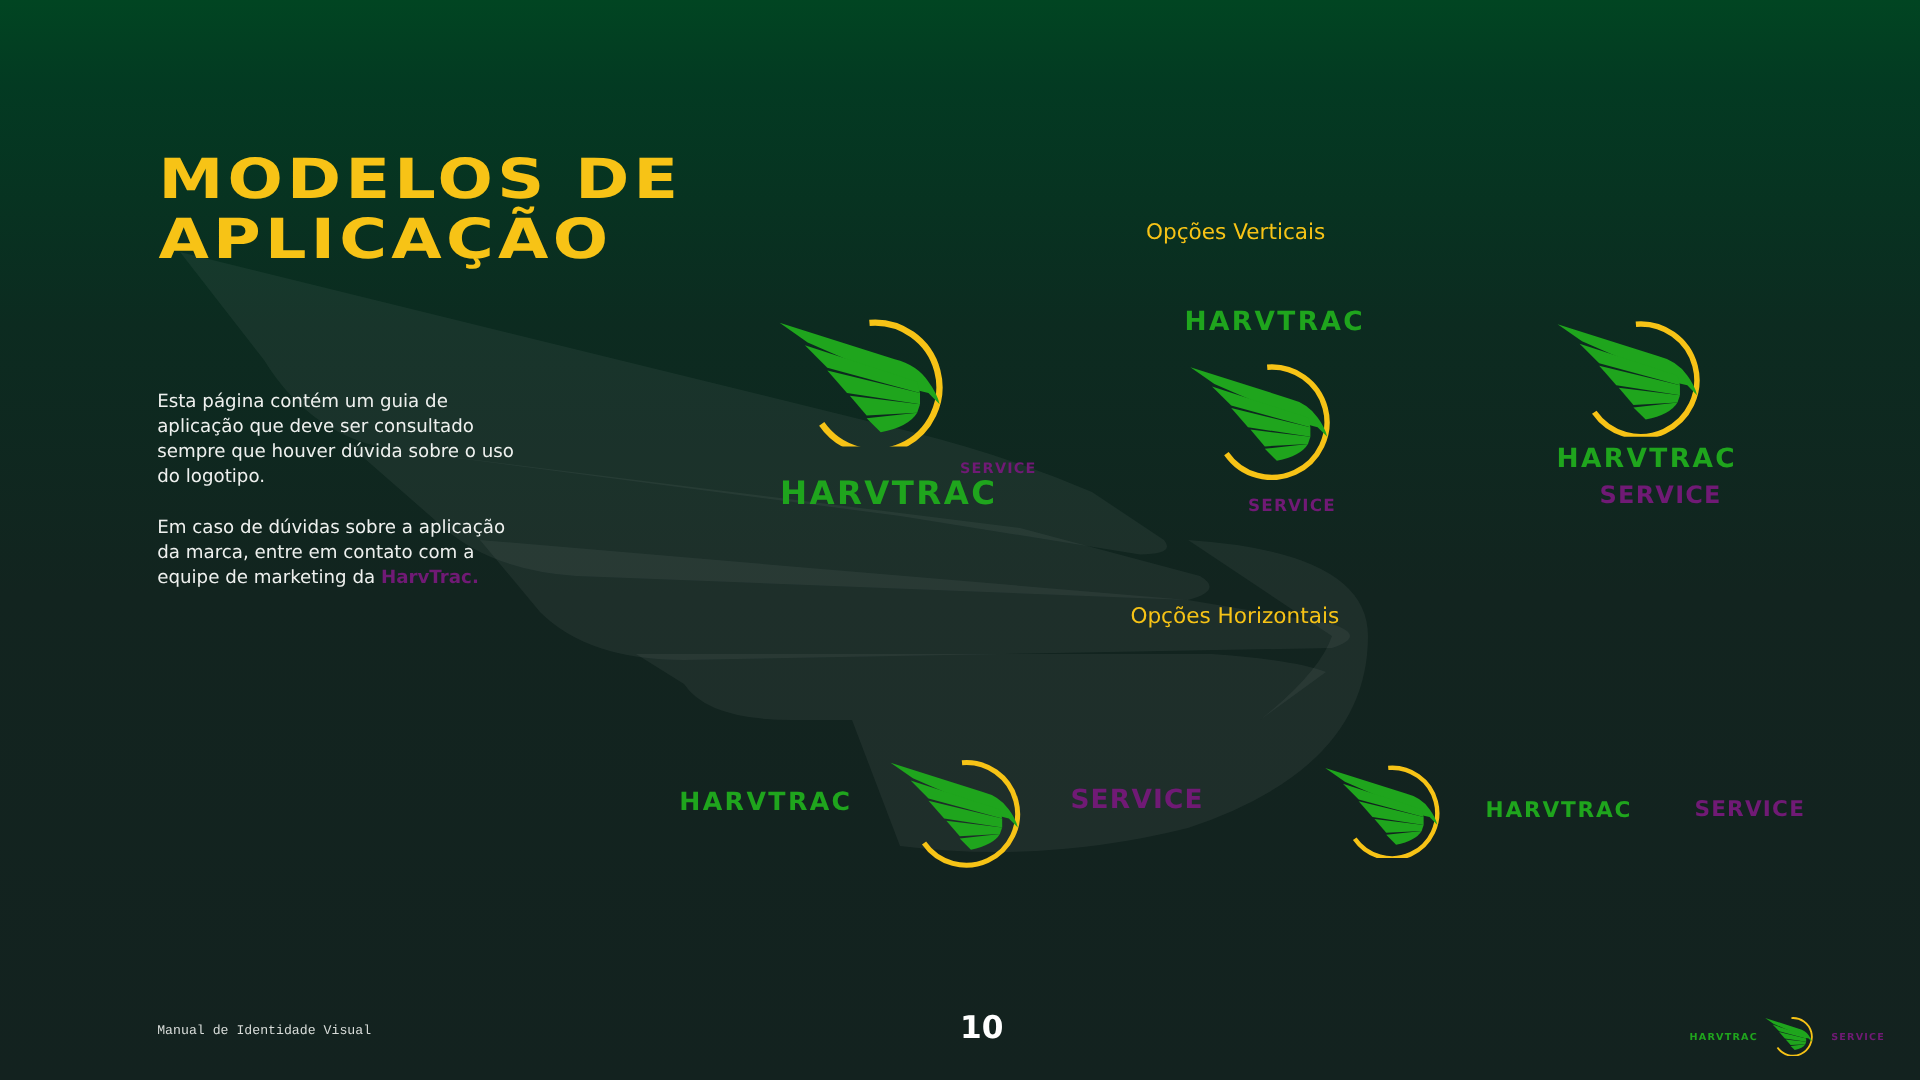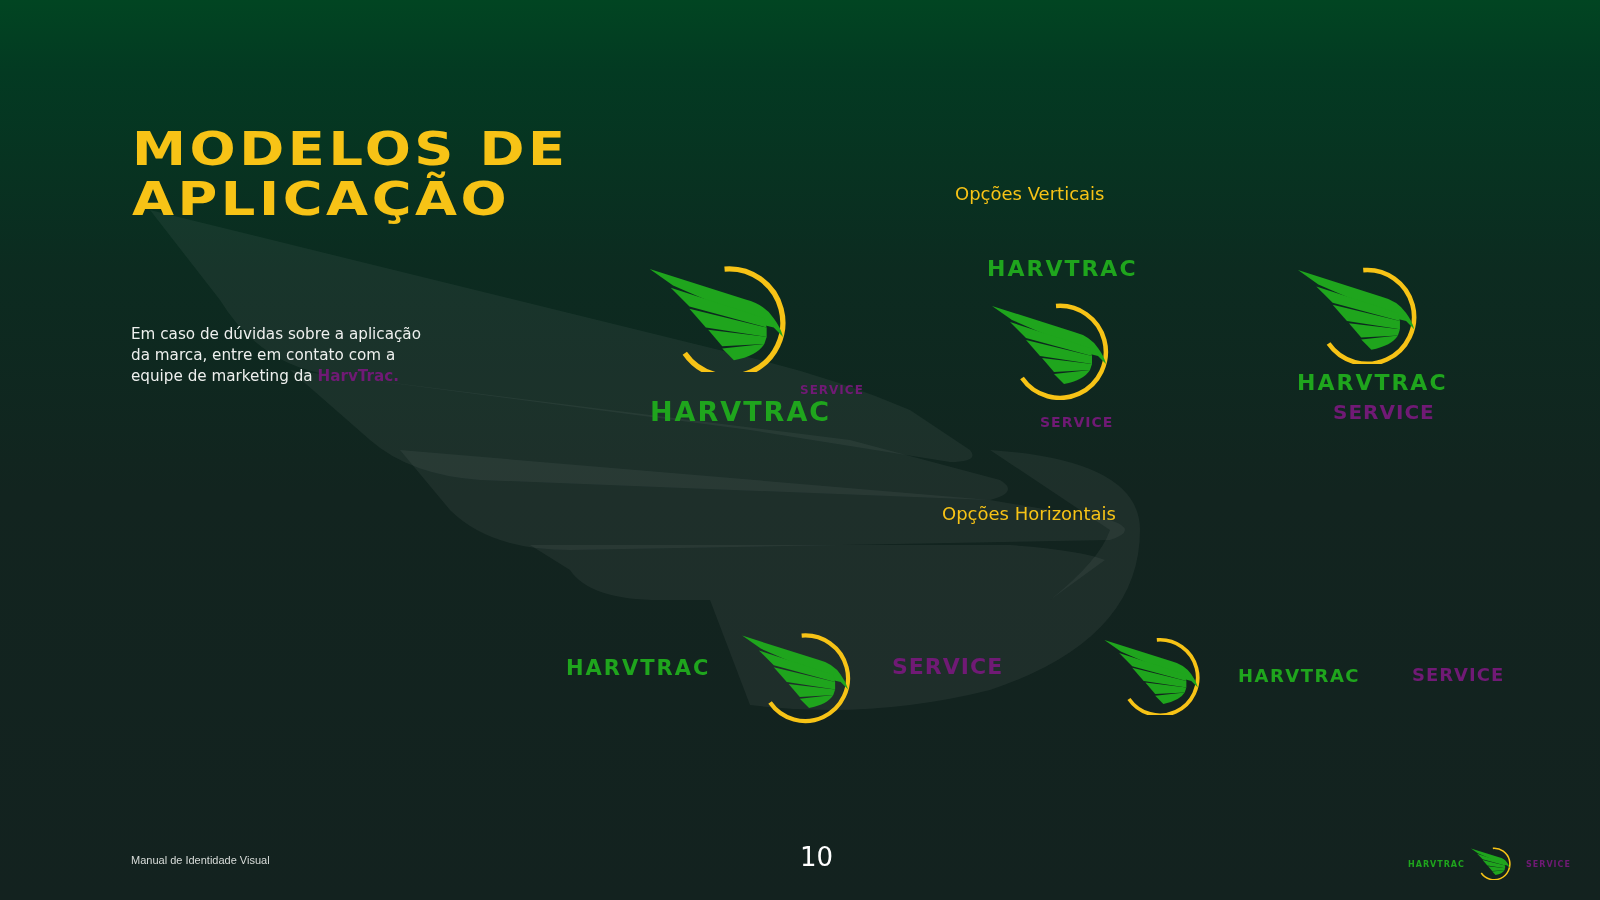--- a/index.html
+++ b/index.html
@@ -28,25 +28,25 @@
   }
   .logo { position: absolute; }
   .wordmark {
     position: absolute; font-family: "DejaVu Sans", sans-serif; font-weight: bold;
     white-space: nowrap; letter-spacing: 1px; text-transform: uppercase;
   }
   .wm-green { color: #1fa51d; }
   .wm-yellow { color: #701a75; }
   .footer-left {
     position: absolute; left: 131px; top: 854px; color: #d8dcd9;
-    font-family: Liberation Sans, sans-serif; font-size: 11px;
+    font-family: Liberation Mono, monospace; font-size: 11px;
   }
   .page-number {
     position: absolute; left: 800px; top: 842px; color: #ffffff;
-    font-family: "DejaVu Sans", sans-serif; font-weight: normal; font-size: 26px;
+    font-family: "DejaVu Sans", sans-serif; font-weight: bold; font-size: 26px;
   }
 </style>
 </head>
 <body>
 
 <svg class="bg-wing" viewBox="0 0 1020 520">
   <g fill="#ffffff" fill-opacity="0.05">
     <path d="M0 10 L610 160 Q690 180 760 210 L820 250 Q830 262 800 262 L600 230 L180 175 Q110 165 70 100 Z"></path>
     <path d="M140 170 L700 240 L850 280 Q870 292 840 300 L330 280 Q260 275 220 240 Z"></path>
     <path d="M250 250 L840 300 L960 320 Q990 330 960 340 L420 350 Q340 350 300 310 Z"></path>
@@ -54,20 +54,21 @@
     <path d="M840 250 Q990 260 990 330 Q990 440 840 490 Q720 520 600 505 L560 400 L900 400 Q950 360 960 330 Z"></path>
   </g>
 </svg>
 
 <div class="title">
   <div>Modelos de</div>
   <div>Aplicação</div>
 </div>
 
 <div class="body-text">
+  <p>Esta página contém um guia de aplicação que deve ser consultado sempre que houver dúvida sobre o uso do logotipo.</p>
   <p><span>Em caso de dúvidas sobre a aplicação da marca, entre em contato com a equipe de marketing da </span><span class="hl">HarvTrac.</span></p>
 </div>
 
 <div class="section-heading" style="left:955px; top:183px;">Opções Verticais</div>
 <div class="section-heading" style="left:942px; top:503px;text-align:right;">Opções Horizontais</div>
 
 <svg width="0" height="0" style="position:absolute">
   <defs>
     <g id="eagle">
       <path d="M62 6 A46 46 0 1 1 28 78" fill="none" stroke="#f7c316" stroke-width="4.5"></path>

